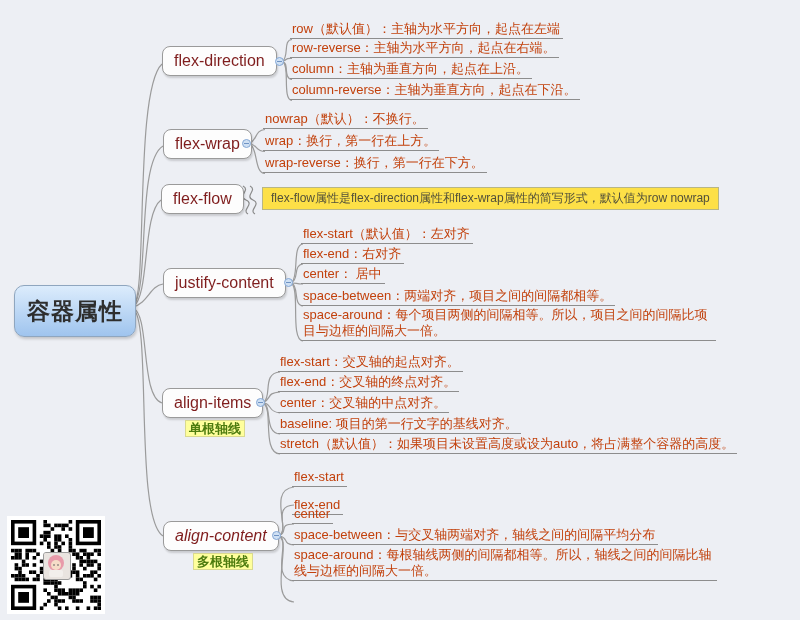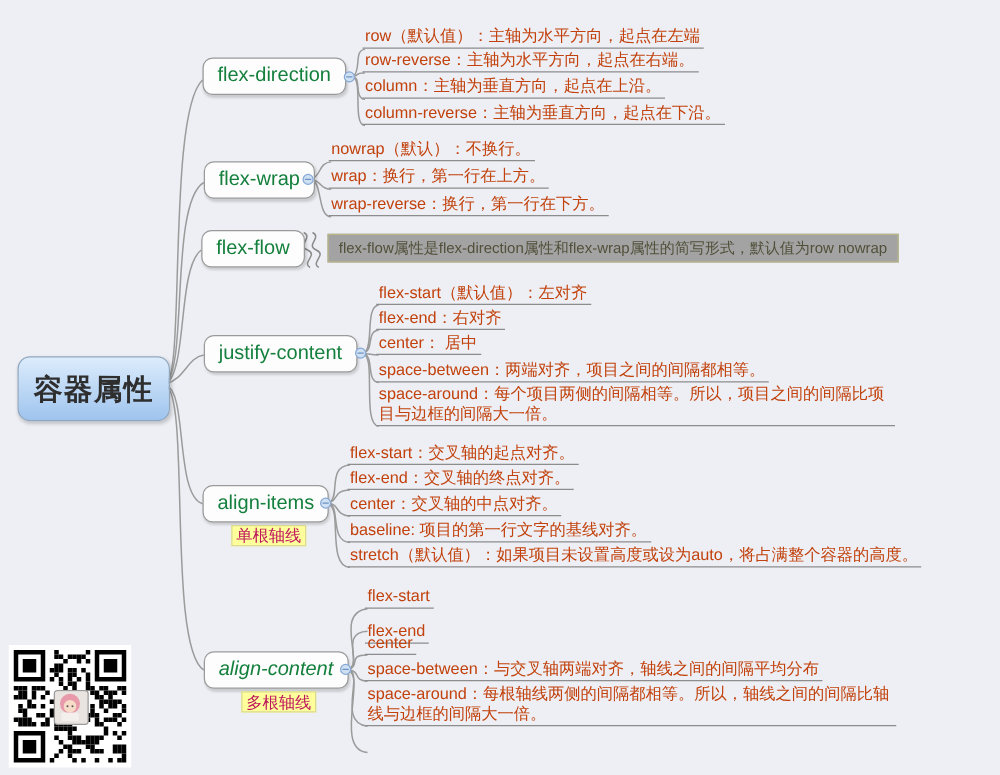--- a/index.html
+++ b/index.html
@@ -17,46 +17,46 @@
     border:1px solid #8fa6bf;border-radius:10px;
     background:linear-gradient(#dcecfc,#9fc4ee);
     box-shadow:1px 2px 3px rgba(0,0,0,.18);
     display:flex;align-items:center;justify-content:center;
     font-size:23px;font-weight:bold;color:#2e2e2e;letter-spacing:1px;
   }
   .node{
     position:absolute;
     border:1px solid #9a9a9a;border-radius:8px;background:#fdfdfd;
     box-shadow:1px 2px 2px rgba(0,0,0,.15);
-    padding:5px 11px;font-size:16px;color:#15803d;white-space:nowrap;
+    padding:5px 11px;font-size:16px;color:#7f1d1d;white-space:nowrap;
   }
   .dot{
     position:absolute;width:9px;height:9px;border-radius:50%;
     background:#cfe0f3;border:1px solid #85a8d6;box-sizing:border-box;
     display:flex;align-items:center;justify-content:center;
   }
   .dot i{display:block;width:5px;height:1px;background:#6f93c4;}
   .leaf{
     position:absolute;
     font-size:13px;line-height:16px;padding:0 3px 1px 2px;
     border-bottom:1px solid #8d8d8d;
     white-space:nowrap;width:max-content;color:#c2410c;
   }
   .leaf.wrap2{white-space:normal;}
   .note{
     position:absolute;left:262px;top:187px;
-    background:#a3a3a3;border:1px solid #b8b685;
+    background:#fde047;border:1px solid #b8b685;
     font-size:12px;line-height:15px;color:#52503a;
     padding:3px 8px;white-space:nowrap;
   }
   .sublabel{
     position:absolute;
     background:#ffff9c;border:1px solid #d9d98f;
-    font-size:13px;line-height:15px;color:#be185d;
-    padding:0 3px;white-space:nowrap;
+    font-size:13px;line-height:15px;color:#4d7c0f;
+    padding:0 3px;white-space:nowrap;font-weight:bold;
   }
   .qr{
     position:absolute;left:7px;top:516px;width:98px;height:98px;
     background:#fff;
   }
   .avatar{
     position:absolute;left:43px;top:552px;width:26px;height:26px;
     background:#e9e4e0;border:1px solid #9a9a9a;border-radius:3px;
     overflow:hidden;
   }

